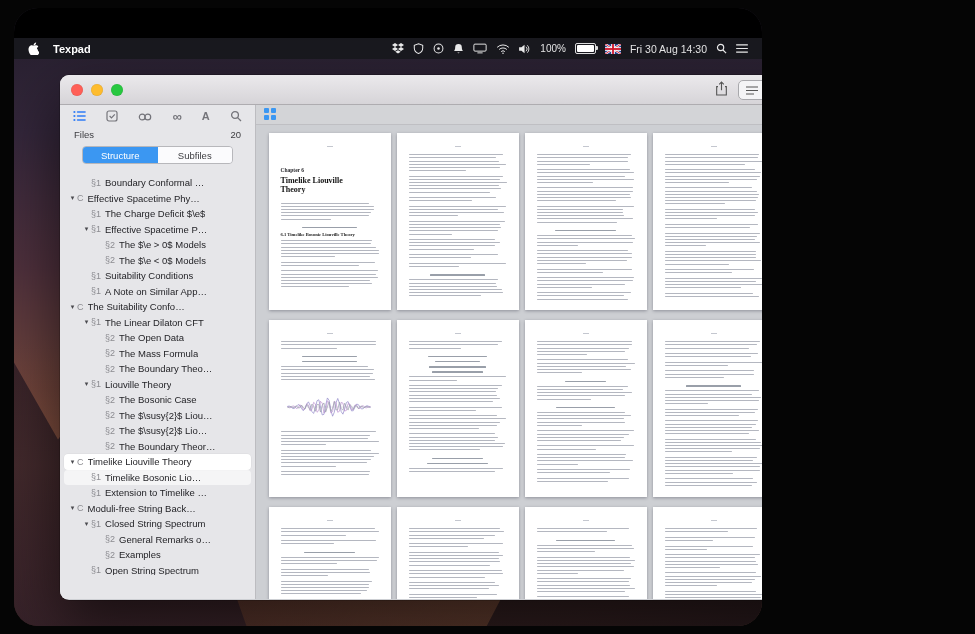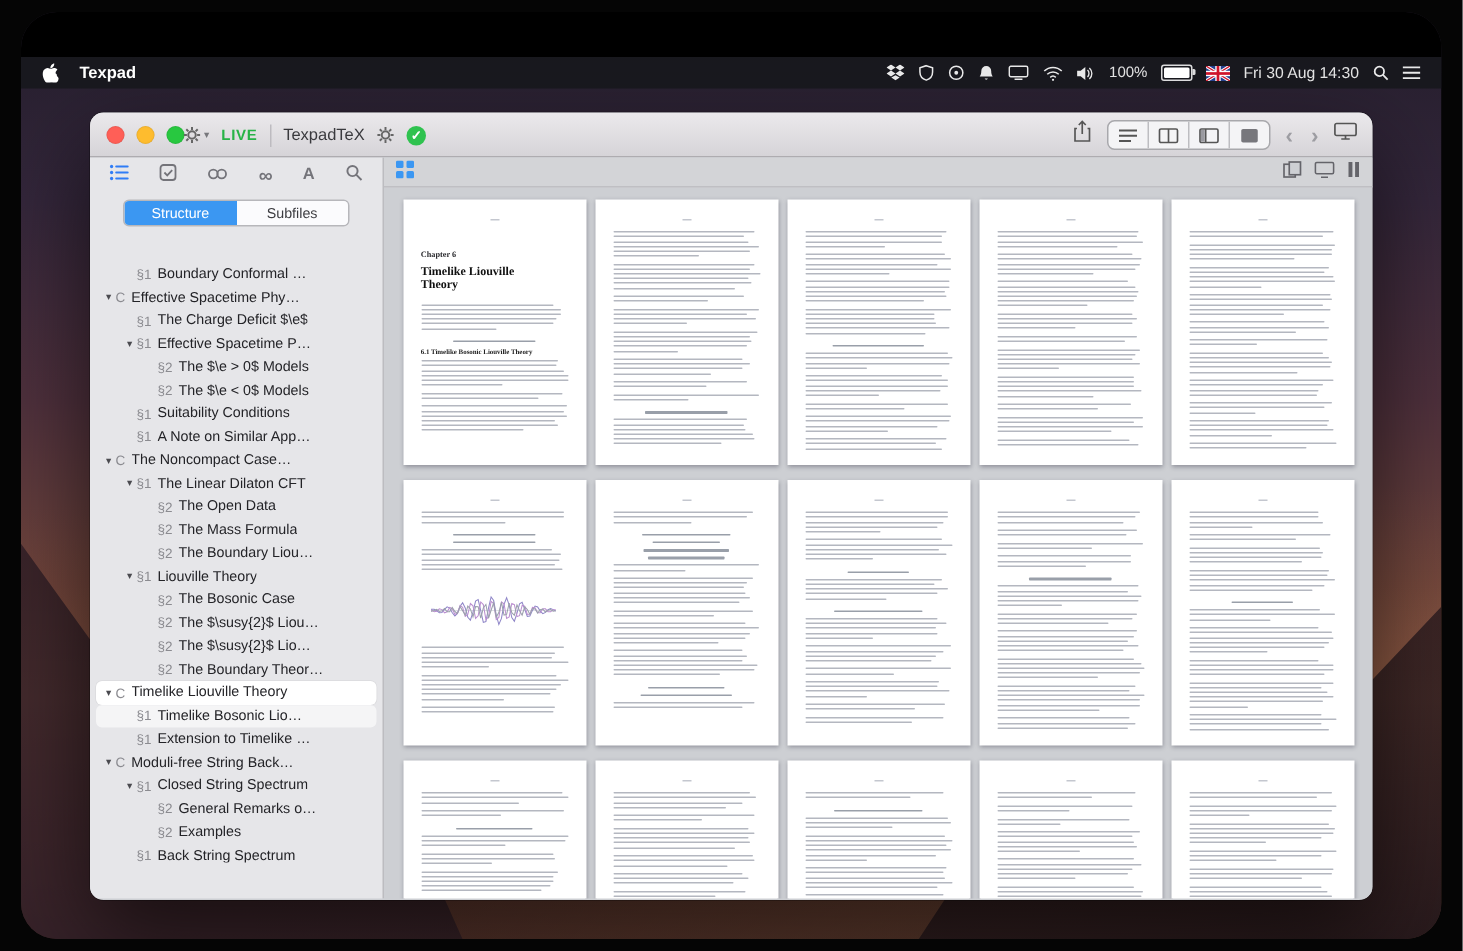--- a/index.html
+++ b/index.html
@@ -4,21 +4,21 @@
 <style>
   html,body{margin:0;padding:0;}
   body{
     width:975px;height:634px;position:relative;overflow:hidden;
     background:#050505;
     font-family:"Liberation Sans", sans-serif;
     -webkit-font-smoothing:antialiased;
   }
   
   .screen{
-    position:absolute;left:14px;top:8px;width:947px;height:618px;
+    position:absolute;left:14px;top:8px;width:748px;height:618px;
     border-radius:24px;overflow:hidden;
     background:
       radial-gradient(120% 70% at 72% 92%, rgba(160,96,62,.55), transparent 62%),
       radial-gradient(90% 60% at 14% 88%, rgba(120,62,50,.55), transparent 60%),
       linear-gradient(180deg,#241e2c 0%,#33263a 20%,#4e303c 42%,#6f453c 62%,#8a5a45 74%,#4b3130 90%,#241a1e 100%);
   }
   .mtn{position:absolute;bottom:0;z-index:0;opacity:.75;}
   .mtn1{left:0;width:42%;height:52%;
     background:linear-gradient(200deg,#20141d,#32202a);
     clip-path:polygon(0 100%,0 18%,14% 42%,26% 26%,40% 66%,56% 50%,74% 100%);}
@@ -218,43 +218,20 @@
     </div>
   </div>
 
   <div class="window">
     <div class="titlebar">
       <div class="lights">
         <span class="light l-close"></span>
         <span class="light l-min"></span>
         <span class="light l-zoom"></span>
       </div>
-      <div class="tb-left">
-        <span class="tb-btn">
-          <svg width="12" height="12" viewBox="0 0 12 12">
-              <g stroke="#666" stroke-width="1.3" fill="none">
-                <circle cx="6" cy="6" r="2.5"></circle>
-                <path d="M6 .6v2M6 9.4v2M.6 6h2M9.4 6h2M2.2 2.2l1.4 1.4M8.4 8.4l1.4 1.4M9.8 2.2L8.4 3.6M3.6 8.4L2.2 9.8"></path>
-              </g>
-            </svg>
-          <span class="caret">▾</span>
-        </span>
-        <span class="live">LIVE</span>
-        <span class="tb-sep"></span>
-        <span class="engine">TexpadTeX</span>
-        <span class="tb-btn">
-          <svg width="12" height="12" viewBox="0 0 12 12">
-              <g stroke="#666" stroke-width="1.3" fill="none">
-                <circle cx="6" cy="6" r="2.5"></circle>
-                <path d="M6 .6v2M6 9.4v2M.6 6h2M9.4 6h2M2.2 2.2l1.4 1.4M8.4 8.4l1.4 1.4M9.8 2.2L8.4 3.6M3.6 8.4L2.2 9.8"></path>
-              </g>
-            </svg>
-        </span>
-        <span class="check-badge">✓</span>
-      </div>
       <div class="tb-right">
         <span><svg width="13" height="15" viewBox="0 0 14 16" fill="none" stroke="#555" stroke-width="1.2">
               <path d="M3.2 6H1.8v9h10.4V6h-1.4"></path>
               <path d="M7 1v9M4.5 3.5L7 1l2.5 2.5"></path>
             </svg></span>
         <span class="segmented">
           <span class="seg-cell">
               <svg width="14" height="11" viewBox="0 0 14 11" stroke="#555" stroke-width="1.2" fill="none">
                 <path d="M1 2h12M1 5.5h12M1 9h8"></path>
               </svg>
@@ -309,20 +286,24 @@
                 <circle cx="4.2" cy="5" r="2.9"></circle>
                 <circle cx="9.8" cy="5" r="2.9"></circle>
               </svg></span>
           <span class="strip-glyph" style="font-size:13px;">∞</span>
           <span class="strip-glyph" style="font-size:11px;">A</span>
           <span><svg width="12" height="12" viewBox="0 0 12 12" fill="none" stroke="#74747a" stroke-width="1.3">
                 <circle cx="5" cy="5" r="3.4"></circle>
                 <path d="M7.6 7.6L11 11"></path>
               </svg></span>
         </div>
+        <div class="stats-row">
+          <span>Files</span>
+          <span>20</span>
+        </div>
         <div class="seg-tabs">
           <span class="seg-tab active">Structure</span>
           <span class="seg-tab">Subfiles</span>
         </div>
         <div class="outline">
 
         <div class="row lvl2">
               <span class="tri">▾</span>
               <span class="mk">§1</span>
               <span class="lb">Boundary Conformal …</span>
@@ -358,41 +339,41 @@
               <span class="lb">Suitability Conditions</span>
             </div>
             <div class="row lvl2">
               <span class="tri">▾</span>
               <span class="mk">§1</span>
               <span class="lb">A Note on Similar App…</span>
             </div>
             <div class="row lvl1 exp">
               <span class="tri">▾</span>
               <span class="mk">C</span>
-              <span class="lb">The Noncompact Case…</span>
+              <span class="lb">The Suitability Confo…</span>
             </div>
             <div class="row lvl2 exp">
               <span class="tri">▾</span>
               <span class="mk">§1</span>
               <span class="lb">The Linear Dilaton CFT</span>
             </div>
             <div class="row lvl3">
               <span class="tri">▾</span>
               <span class="mk">§2</span>
               <span class="lb">The Open Data</span>
             </div>
             <div class="row lvl3">
               <span class="tri">▾</span>
               <span class="mk">§2</span>
               <span class="lb">The Mass Formula</span>
             </div>
             <div class="row lvl3">
               <span class="tri">▾</span>
               <span class="mk">§2</span>
-              <span class="lb">The Boundary Liou…</span>
+              <span class="lb">The Boundary Theo…</span>
             </div>
             <div class="row lvl2 exp">
               <span class="tri">▾</span>
               <span class="mk">§1</span>
               <span class="lb">Liouville Theory</span>
             </div>
             <div class="row lvl3">
               <span class="tri">▾</span>
               <span class="mk">§2</span>
               <span class="lb">The Bosonic Case</span>
@@ -443,21 +424,21 @@
               <span class="lb">General Remarks o…</span>
             </div>
             <div class="row lvl3">
               <span class="tri">▾</span>
               <span class="mk">§2</span>
               <span class="lb">Examples</span>
             </div>
             <div class="row lvl2">
               <span class="tri">▾</span>
               <span class="mk">§1</span>
-              <span class="lb">Back String Spectrum</span>
+              <span class="lb">Open String Spectrum</span>
             </div>
           </div>
       </aside>
 
       <main class="main">
         <div class="minitoolbar">
           <span><svg width="12" height="12" viewBox="0 0 12 12" fill="#3b97f2">
                 <rect width="5" height="5" rx="1"></rect>
                 <rect x="7" width="5" height="5" rx="1"></rect>
                 <rect y="7" width="5" height="5" rx="1"></rect>

